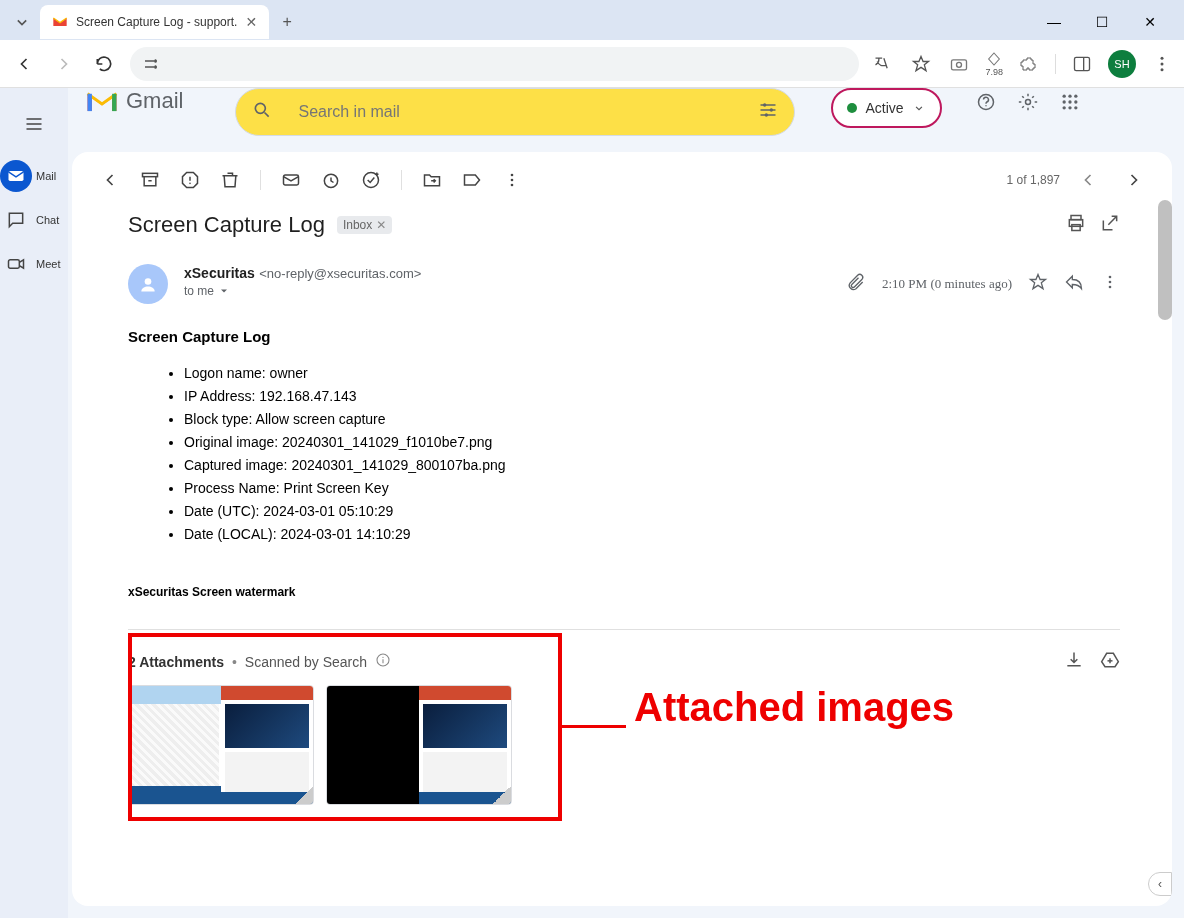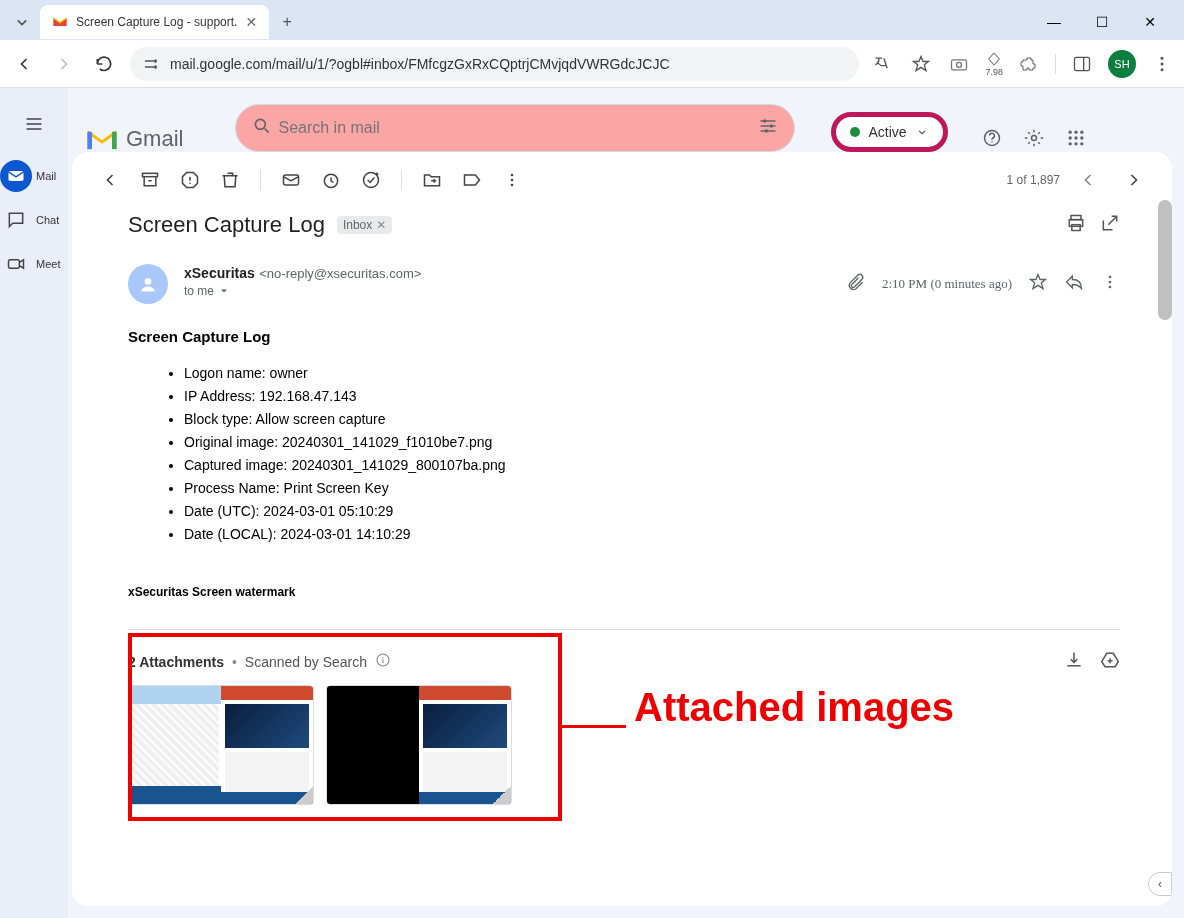--- a/index.html
+++ b/index.html
@@ -32,28 +32,28 @@
 
 .gmail-app { display: flex; height: calc(918px - 88px); background: #f1f5fb; }
 .left-rail { width: 68px; background: #e9eef8; display: flex; flex-direction: column; align-items: center; padding-top: 14px; gap: 8px; }
 .hamburger { width: 44px; height: 44px; display: flex; align-items: center; justify-content: center; cursor: pointer; color: #444; border-radius: 50%; margin-bottom: 4px; }
 .rail-item { display: flex; flex-direction: row; align-items: center; gap: 4px; cursor: pointer; width: 100%; padding: 2px 0; }
 .rail-icon { width: 32px; height: 32px; border-radius: 16px; display: flex; align-items: center; justify-content: center; }
 .rail-icon.active-mail { background: #0b57d0; color: #fff; }
 .rail-label { font-size: 11px; color: #333; }
 
 .gmail-main { flex: 1; display: flex; flex-direction: column; position: relative; }
-.gmail-header { height: 64px; display: flex; align-items: flex-end; padding: 0 16px; gap: 12px; }
+.gmail-header { height: 64px; display: flex; align-items: flex-start; padding: 0 16px; gap: 12px; }
 .gmail-logo { display: flex; align-items: center; gap: 6px; margin-right: 40px; }
 .logo-text { font-size: 22px; color: #5f6368; }
-.search-bar { flex: 1; max-width: 560px; background: #fca5a5; border-radius: 26px; height: 48px; display: flex; align-items: center; padding: 0 16px; gap: 6px; border: 1px solid #d4dbe6; }
+.search-bar { flex: 1; max-width: 560px; background: #fde047; border-radius: 26px; height: 48px; display: flex; align-items: center; padding: 0 16px; gap: 26px; border: 1px solid #d4dbe6; }
 .search-icon { color: #5f6368; }
 .search-input { border: none; background: transparent; font-size: 16px; color: #5f6368; flex: 1; outline: none; }
 .tune-icon { color: #5f6368; cursor: pointer; }
-.status-pill { background: #fff; border: 5px solid #be185d; border-radius: 20px; height: 40px; display: flex; align-items: center; padding: 0 14px; gap: 8px; margin-left: 24px; cursor: pointer; }
+.status-pill { background: #fff; border: 2px solid #be185d; border-radius: 20px; height: 40px; display: flex; align-items: center; padding: 0 14px; gap: 8px; margin-left: 24px; cursor: pointer; }
 .status-dot { width: 10px; height: 10px; border-radius: 50%; background: #1e8e3e; }
 .hdr-icons { display: flex; align-items: center; gap: 14px; margin-left: 18px; color: #5f6368; }
 .hdr-icon { cursor: pointer; width: 28px; height: 28px; display: flex; align-items: center; justify-content: center; }
 .company-badge { background: #fff; border: 1px solid #dadce0; border-radius: 10px; height: 42px; display: flex; align-items: center; padding: 0 12px; gap: 6px; margin-left: 12px; }
 
 .email-container { background: #fff; margin: 0 12px 12px 4px; border-radius: 16px; flex: 1; display: flex; flex-direction: column; overflow: hidden; position: relative; }
 .toolbar { height: 56px; display: flex; align-items: center; padding: 0 20px; gap: 4px; color: #444; }
 .tb-icon { width: 36px; height: 36px; display: flex; align-items: center; justify-content: center; cursor: pointer; border-radius: 50%; }
 .tb-group { display: flex; align-items: center; gap: 4px; }
 .tb-divider { width: 1px; height: 20px; background: #e0e0e0; margin: 0 8px; }
@@ -157,21 +157,20 @@
         </svg>
     </div>
     <div class="addr-input-wrap">
       <span class="site-icon">
         <svg viewBox="0 0 24 24">
             <path d="M4 8h12M4 16h12M18 6v4M18 14v4" stroke="#555" stroke-width="2" fill="none"></path>
             <circle cx="18" cy="8" r="2" fill="#555"></circle>
             <circle cx="18" cy="16" r="2" fill="#555"></circle>
           </svg>
       </span>
-      <span class="url-text">mail.google.com/mail/u/1/?ogbl#inbox/FMfcgzGxRxCQptrjCMvjqdVWRGdcJCJC</span>
     </div>
     <div class="addr-actions">
       <div class="addr-icon">
           <svg viewBox="0 0 24 24">
             <path d="M3 5h8M7 5v2c0 3-2 5-4 6m2-4c1 2 3 4 5 5m3-9l4 12m-1-3h-6" stroke="#555" stroke-width="1.6" fill="none"></path>
           </svg>
         </div>
       <div class="addr-icon">
           <svg viewBox="0 0 24 24">
             <path d="M12 3l2.5 6H21l-5 4 2 7-6-4-6 4 2-7-5-4h6.5z" fill="none" stroke="#555" stroke-width="1.6"></path>

